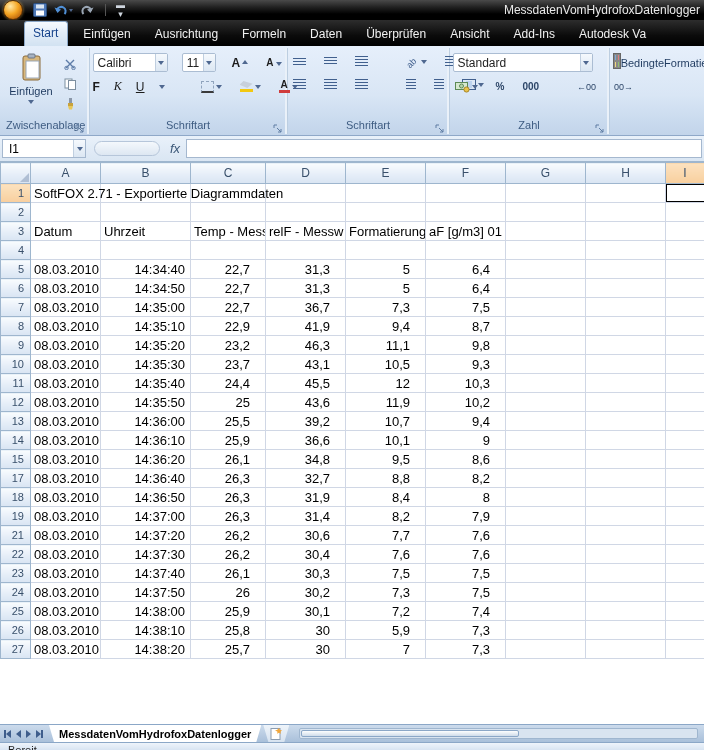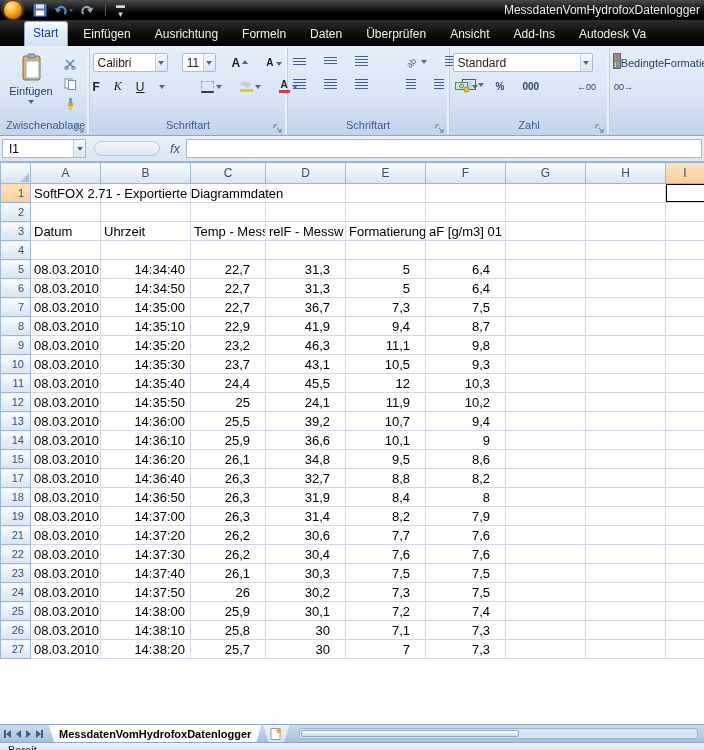--- a/index.html
+++ b/index.html
@@ -577,21 +577,21 @@
           <td class="num"><span>10,3</span></td>
           <td class=""></td>
           <td class=""></td>
           <td class="pc"></td>
         </tr>
         <tr>
           <th class="rh">12</th>
           <td class="datec"><span>08.03.2010</span></td>
           <td class="timec"><span>14:35:50</span></td>
           <td class="num"><span>25</span></td>
-          <td class="num"><span>24,1</span></td>
+          <td class="num"><span>43,6</span></td>
           <td class="num"><span>11,9</span></td>
           <td class="num"><span>10,2</span></td>
           <td class=""></td>
           <td class=""></td>
           <td class="pc"></td>
         </tr>
         <tr>
           <th class="rh">13</th>
           <td class="datec"><span>08.03.2010</span></td>
           <td class="timec"><span>14:36:00</span></td>
@@ -722,21 +722,21 @@
           <td class=""></td>
           <td class=""></td>
           <td class="pc"></td>
         </tr>
         <tr>
           <th class="rh">26</th>
           <td class="datec"><span>08.03.2010</span></td>
           <td class="timec"><span>14:38:10</span></td>
           <td class="num"><span>25,8</span></td>
           <td class="num"><span>30</span></td>
-          <td class="num"><span>7,1</span></td>
+          <td class="num"><span>5,9</span></td>
           <td class="num"><span>7,3</span></td>
           <td class=""></td>
           <td class=""></td>
           <td class="pc"></td>
         </tr>
         <tr>
           <th class="rh">27</th>
           <td class="datec"><span>08.03.2010</span></td>
           <td class="timec"><span>14:38:20</span></td>
           <td class="num"><span>25,7</span></td>

